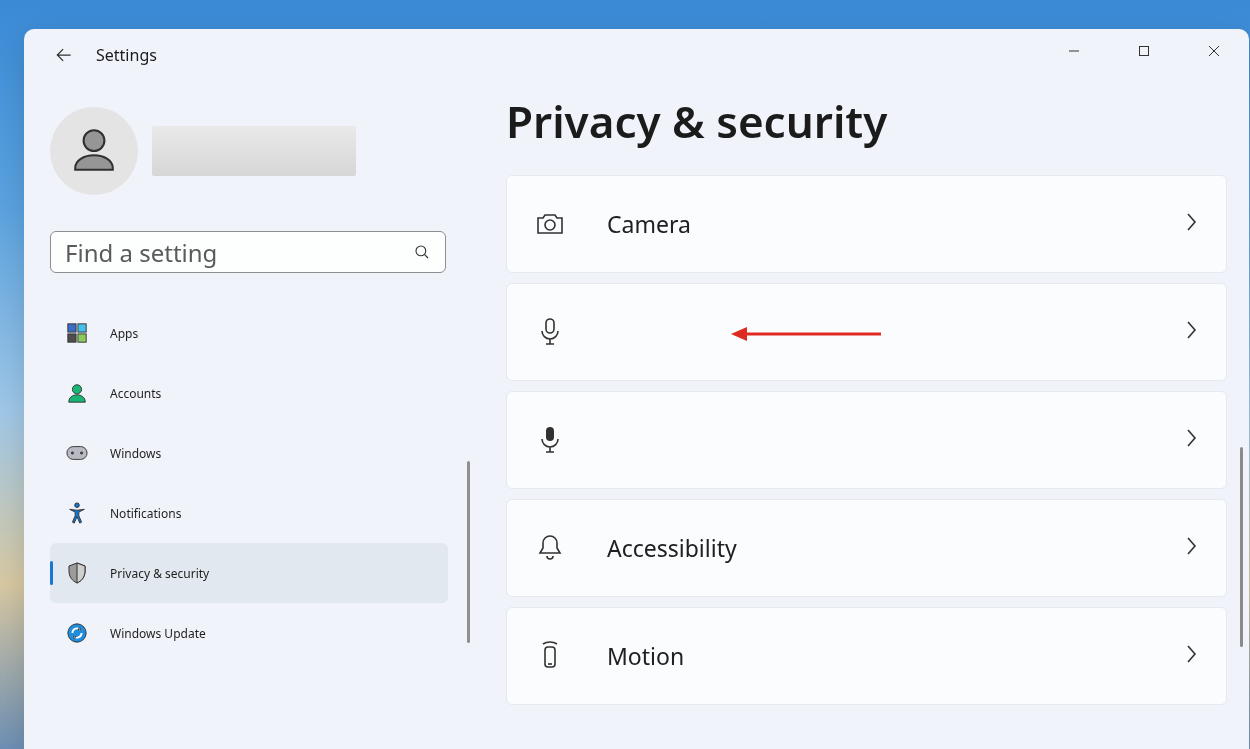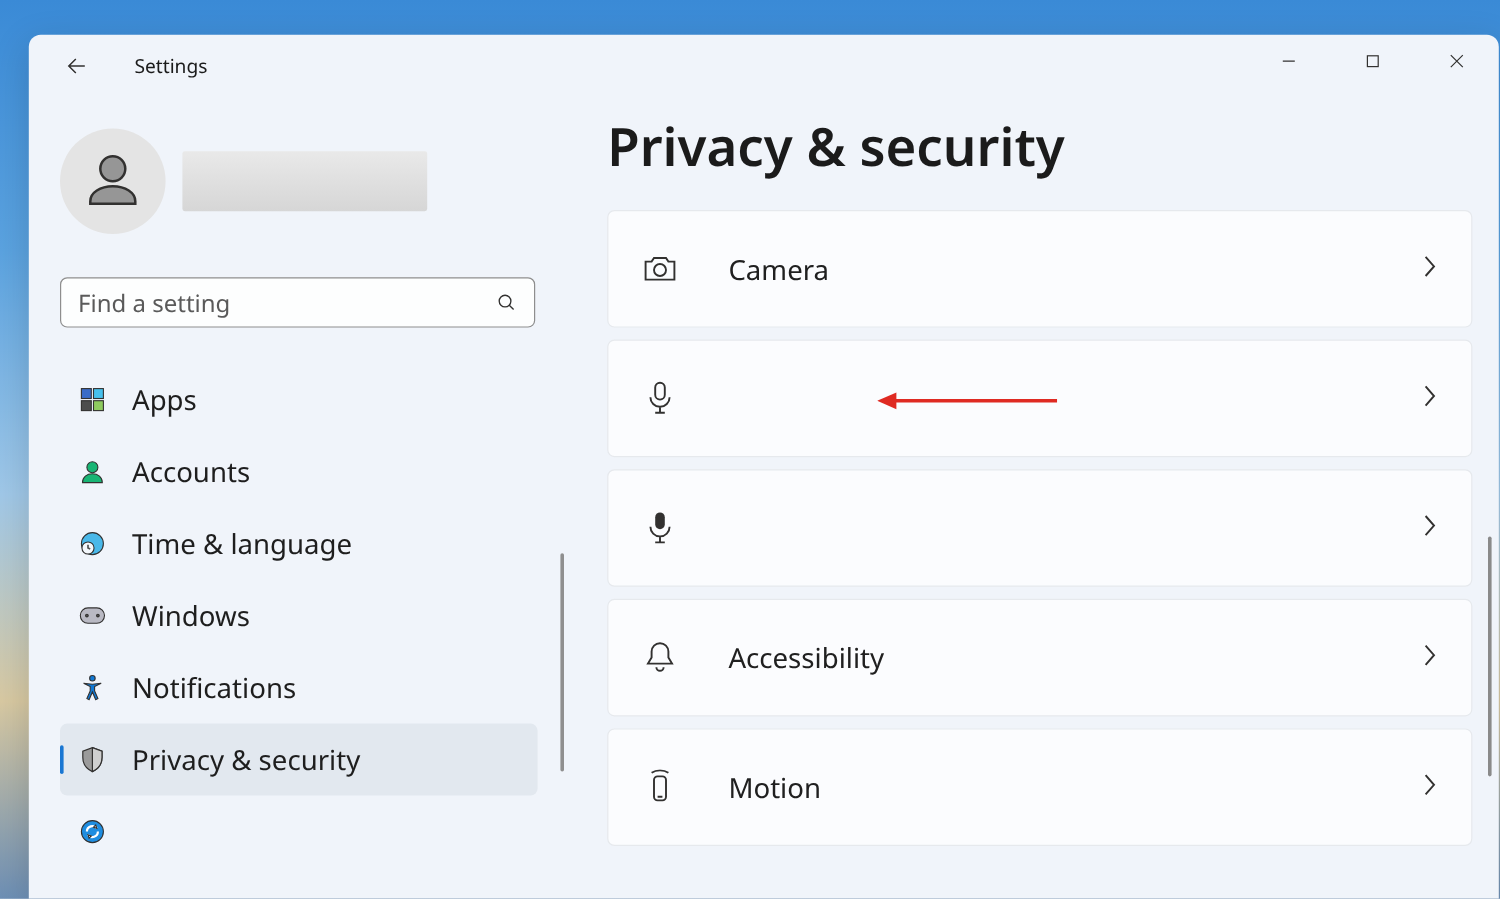--- a/index.html
+++ b/index.html
@@ -22,21 +22,21 @@
   }
 
   
   .titlebar {
     display: flex;
     align-items: center;
     height: 52px;
     padding-left: 28px;
   }
   .back-btn { width: 24px; height: 24px; display: flex; align-items: center; justify-content: center; cursor: pointer; }
-  .app-title { margin-left: 36px; font-size: 16px; color: #1b1b1b; }
+  .app-title { margin-left: 20px; font-size: 16px; color: #1b1b1b; }
   .win-controls { margin-left: auto; display: flex; height: 100%; }
   .win-btn { width: 70px; height: 44px; display:flex; align-items:center; justify-content:center; cursor: pointer; }
 
   
   .body {
     flex: 1;
     display: flex;
     overflow: hidden;
   }
 
@@ -62,21 +62,21 @@
   .search {
     width: 396px; height: 42px;
     background: #fdfefe;
     border: 1px solid #8e8e8e;
     border-radius: 6px;
     display:flex; align-items:center;
     padding: 0 14px;
   }
   .search input {
     flex:1; border:none; outline:none; background:transparent;
-    font-size: 20px; color:#4a4a4a;
+    font-size: 24px; color:#4a4a4a;
   }
   .search input::placeholder { color:#5a5a5a; }
   .search-icon { width:18px; height:18px; }
 
   .nav {
     margin-top: 30px;
     display:flex; flex-direction:column;
     position: relative;
   }
   .nav-scroll-indicator {
@@ -94,21 +94,21 @@
     border-radius: 6px;
     cursor: pointer;
     position: relative;
   }
   .nav-item.selected { background: #e2e8ef; }
   .nav-item.selected::before {
     content:""; position:absolute; left:0px; top:18px; bottom:18px; width:3px;
     background:#1976d2; border-radius:3px;
   }
   .nav-icon { width:22px; height:22px; display:flex; align-items:center; justify-content:center; margin-right: 22px; }
-  .nav-label { font-size: 23px; color:#1e1e1e; }
+  .nav-label { font-size: 12px; color:#1e1e1e; }
 
   .main {
     flex: 1; padding-top: 10px; position: relative; overflow:hidden;
   }
   .page-title {
     font-size: 44px; font-weight: 600; color:#1b1b1b;
     margin-bottom: 24px;
     padding-left: 22px;
   }
   .cards { padding: 0 22px 0 22px; display:flex; flex-direction:column; gap:10px; }
@@ -213,30 +213,20 @@
         <div class="nav-item">
           <span class="nav-icon">
             <svg width="22" height="22" viewBox="0 0 24 24" stroke="none" fill="#18b574">
               <circle cx="12" cy="8" r="5"></circle>
                 <path d="M3 22c0-5 4-8 9-8s9 3 9 8z"></path>
             </svg>
           </span>
           <span class="nav-label">Accounts</span>
         </div>
 
-        <div class="nav-item">
-          <span class="nav-icon">
-            <svg width="22" height="22" viewBox="0 0 24 24" stroke="none">
-              <circle cx="12" cy="12" r="10" fill="#49b8e9"></circle>
-              <circle cx="8" cy="16" r="5.5" fill="#f3f7fb"></circle>
-              <path d="M8 13v3l2 1" stroke="#505050" stroke-width="1.5" fill="none"></path>
-            </svg>
-          </span>
-          <span class="nav-label">Time &amp; language</span>
-        </div>
 
         <div class="nav-item">
           <span class="nav-icon">
             <svg width="24" height="18" viewBox="0 0 24 18" stroke="none">
               <rect x="1" y="2" width="22" height="14" rx="7" fill="#b9b9c3"></rect>
               <circle cx="7" cy="9" r="1.2" fill="#555"></circle>
                 <circle cx="17" cy="9" r="1.2" fill="#555"></circle>
             </svg>
           </span>
           <span class="nav-label">Windows</span>
@@ -263,20 +253,21 @@
         </div>
 
         <div class="nav-item">
           <span class="nav-icon">
             <svg width="22" height="22" viewBox="0 0 24 24" stroke="none">
               <circle cx="12" cy="12" r="10" fill="#1f8de0"></circle>
               <path d="M7 12a5 5 0 019-3M17 12a5 5 0 01-9 3" stroke="#fff" stroke-width="2" fill="none"></path>
               <path d="M15 6l1 3-3-1zM9 18l-1-3 3 1z" fill="#fff"></path>
             </svg>
           </span>
+          <span class="nav-label">Windows Update</span>
         </div>
 
       </div>
     </div>
 
     <div class="main">
       <div class="main-scroll-indicator"></div>
 
       <h1 class="page-title">Privacy &amp; security</h1>
 

